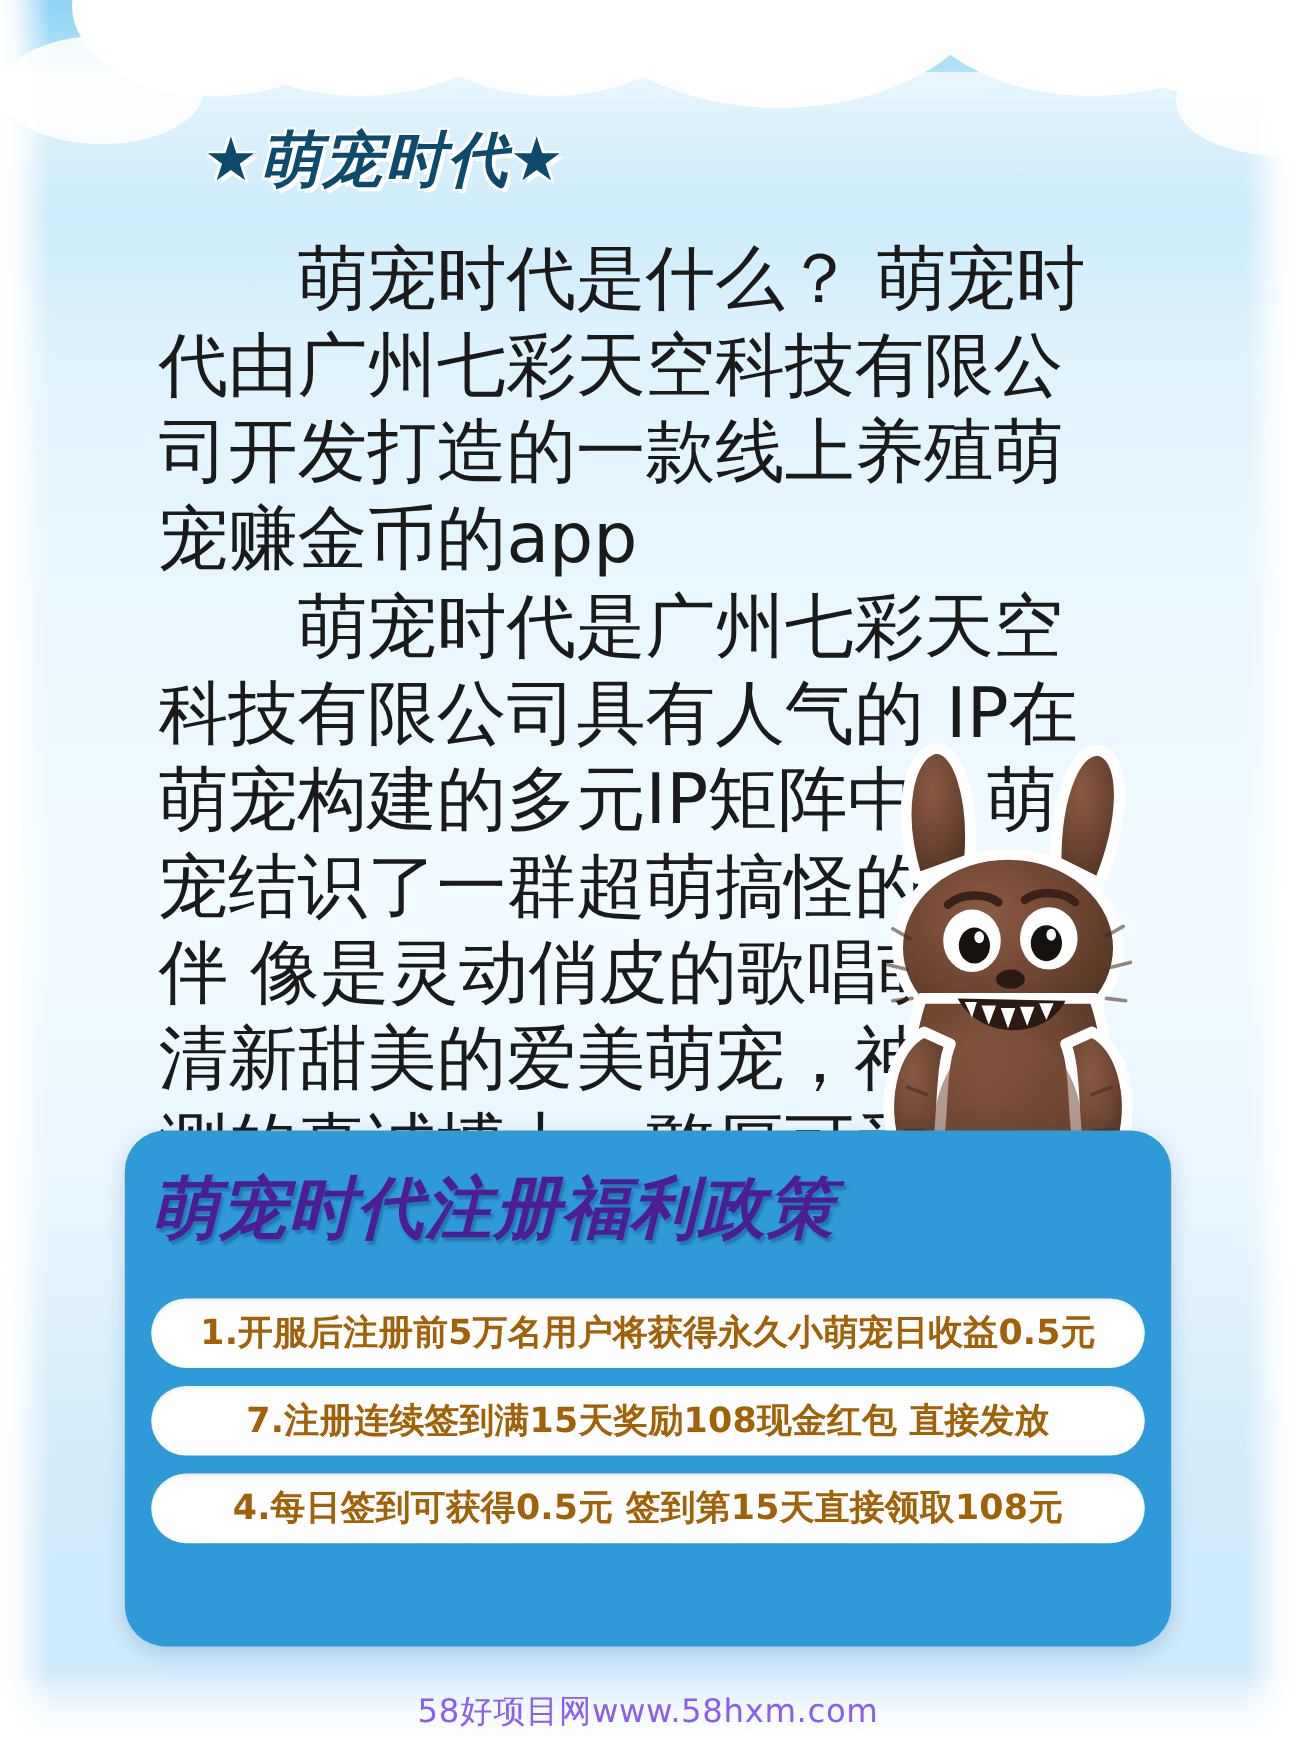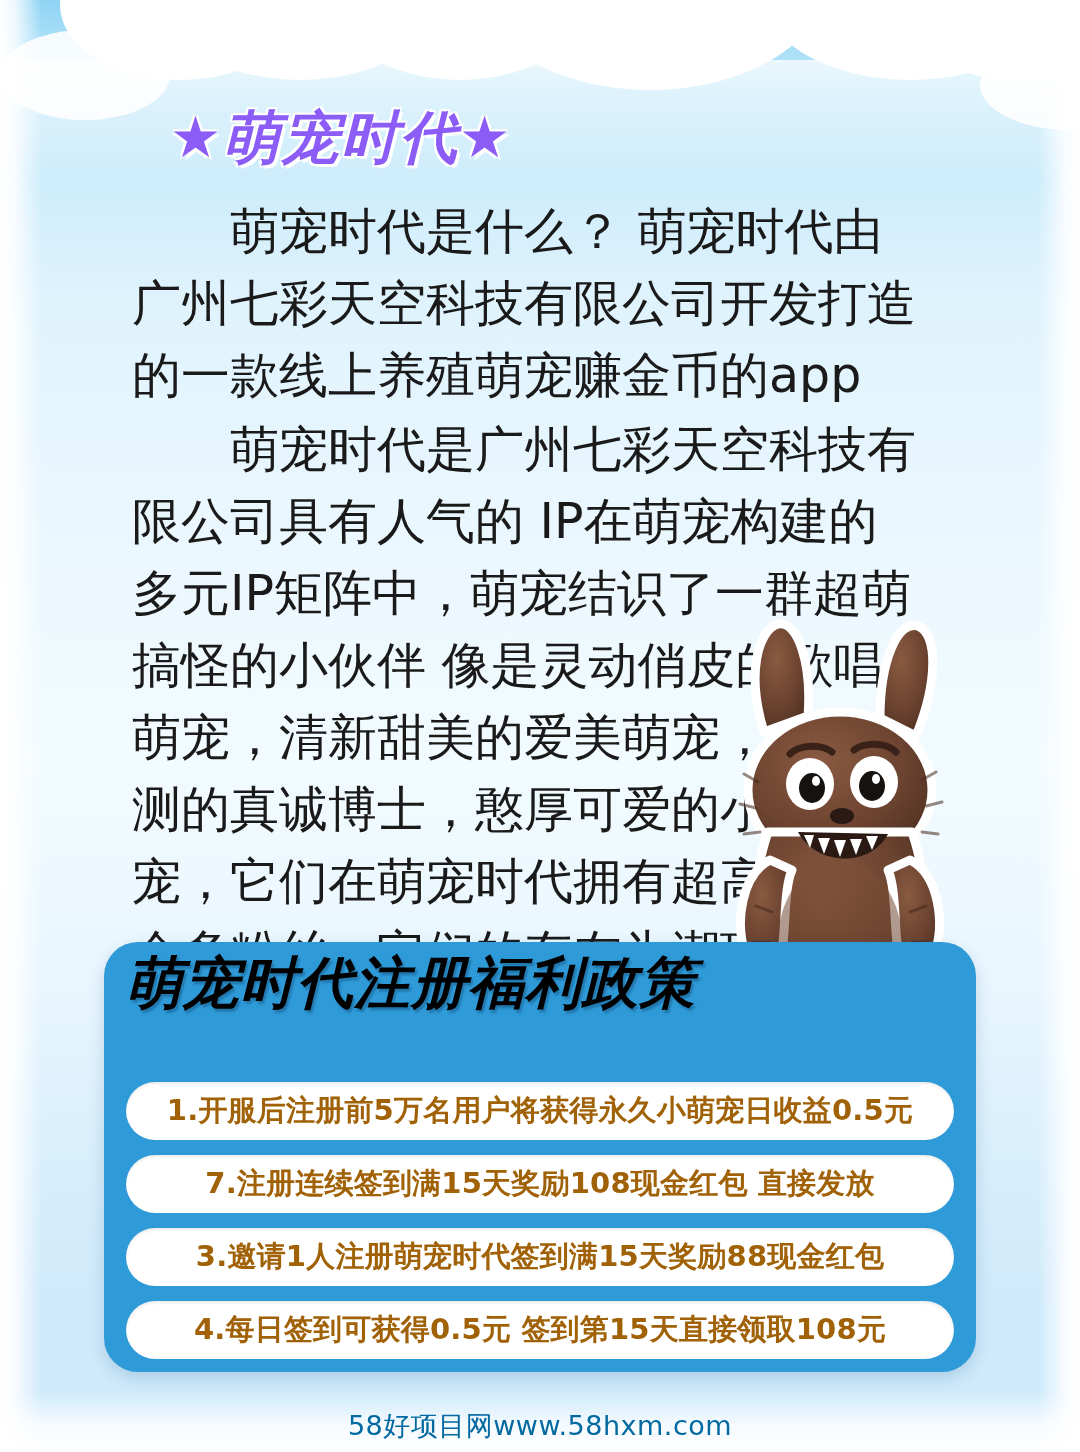--- a/index.html
+++ b/index.html
@@ -74,36 +74,36 @@
     position: absolute; left:0; top: 60px; width: 1080px; height: 120px;
     background: linear-gradient(to bottom, rgba(255,255,255,0.75), rgba(255,255,255,0));
   }
 
   
   .title {
     position: absolute;
     left: 170px;
     top: 100px;
     width: 740px;
-    font-size: 57px;
+    font-size: 50px;
     font-weight: bold;
     font-style: italic;
     letter-spacing: 2px;
-    color: #8b5cf6;
+    color: #0c4a6e;
     text-shadow: 3px 3px 0 #ffffff, -2px -2px 0 #ffffff, 2px -2px 0 #ffffff, -2px 2px 0 #ffffff;
     white-space: nowrap;
   }
 
   
   .body-text {
     position: absolute;
     left: 132px;
     top: 196px;
     width: 790px;
-    font-size: 49px;
+    font-size: 58px;
     line-height: 72px;
     color: #1a1a1a;
     font-weight: 500;
   }
   .body-text p {
     margin: 0;
     text-indent: 2em;
     text-align: left;
   }
   .body-text p + p { margin-top: 2px; }
@@ -126,25 +126,25 @@
     top: 942px;
     width: 872px;
     height: 430px;
     background: #2f9ad8;
     border-radius: 34px;
     box-shadow: 0 6px 16px rgba(20,80,130,0.18);
   }
   .policy-title {
     position: absolute;
     left: 22px;
-    top: 4px;
+    top: 28px;
     font-size: 56px;
     font-weight: bold;
     font-style: italic;
-    color: #000000;
+    color: #4c1d95;
     letter-spacing: 1px;
     white-space: nowrap;
     text-shadow: 2px 3px 2px rgba(10,60,100,0.35);
   }
   .policy-list {
     position: absolute;
     left: 22px;
     top: 140px;
     width: 828px;
   }
@@ -170,21 +170,21 @@
   }
 
   
   .watermark {
     position: absolute;
     left: 0;
     bottom: 8px;
     width: 1080px;
     text-align: center;
     font-size: 27px;
-    color: #0369a1;
+    color: #8b5cf6;
     letter-spacing: 0.5px;
   }
 </style>
 </head>
 <body>
 
 <div id="poster">
 
   <div class="bg"></div>
 
@@ -288,23 +288,20 @@
   <div class="policy">
     <div class="policy-title">萌宠时代注册福利政策</div>
     <div class="policy-list">
       <div class="pill">
         <span>1.开服后注册前5万名用户将获得永久小萌宠日收益0.5元</span>
       </div>
       <div class="pill">
         <span>7.注册连续签到满15天奖励108现金红包 直接发放</span>
       </div>
       <div class="pill">
-        <span>3.邀请1人注册萌宠时代签到满15天奖励88现金红包</span>
-      </div>
-      <div class="pill">
         <span>4.每日签到可获得0.5元 签到第15天直接领取108元</span>
       </div>
     </div>
   </div>
 
   <div class="watermark">58好项目网www.58hxm.com</div>
 
 </div>
 
 </body></html>

